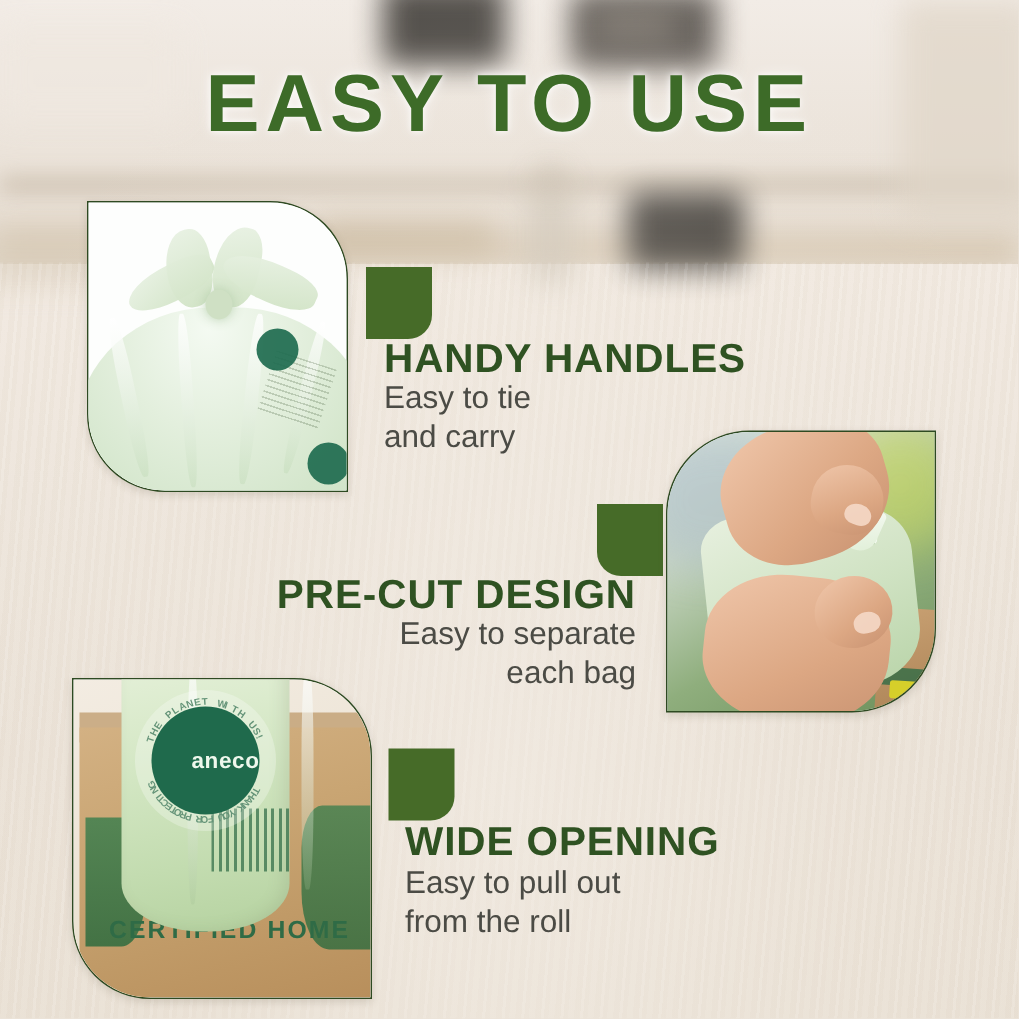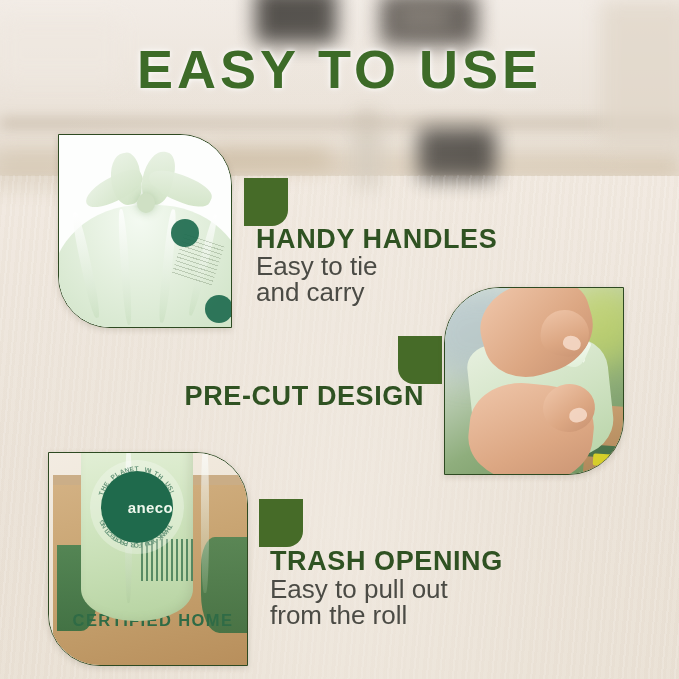--- a/index.html
+++ b/index.html
@@ -86,21 +86,21 @@
   }
   .headline{
     position:absolute;
     font-size:27px;line-height:24px;font-weight:bold;
     letter-spacing:.6px;
     color:#2f5222;
     white-space:nowrap;
   }
   .subtext{
     position:absolute;
-    font-size:26px;line-height:26px;
+    font-size:21px;line-height:26px;
     color:#4b4b45;
     white-space:pre-line;
   }
 
   
   #photo1{left:58px;top:134px;width:172px;height:192px;
     border-radius:0 52px 0 52px;}
   #accent1{left:244px;top:178px;width:44px;height:48px;border-radius:0 0 16px 0;}
   #head1{left:256px;top:227px;}
   #sub1{left:256px;top:253px;}
@@ -309,20 +309,22 @@
     <div class="p2-perf"></div>
     <div class="p2-tip"></div>
     <div class="hand h-upper"></div>
     <div class="hand h-upper2"></div>
     <div class="nail n1"></div>
     <div class="hand h-lower"></div>
     <div class="hand h-lower2"></div>
     <div class="nail n2"></div>
   </div>
   <div class="headline" id="head2">PRE-CUT DESIGN</div>
+  <div class="subtext" id="sub2">Easy to separate
+each bag</div>
 
   <div class="accent" id="accent3"></div>
   <div class="photo" id="photo3">
     <div class="p3-bg"></div>
     <div class="p3-boxtop"></div>
     <div class="p3-box">
       <div class="p3-green-l"></div>
       <div class="p3-green-r"></div>
       <div class="p3-text1">CERTIFIED HOME</div>
       <div class="p3-text4">Optimal solution to reduce plastic waste</div>
@@ -379,17 +381,17 @@
           <span style="transform: rotate(46deg) translate(0px, 42px) rotate(180deg);">T</span>
           <span style="transform: rotate(51.4deg) translate(0px, 42px) rotate(180deg);">I</span>
           <span style="transform: rotate(56.8deg) translate(0px, 42px) rotate(180deg);">N</span>
           <span style="transform: rotate(62.2deg) translate(0px, 42px) rotate(180deg);">G</span>
         </div>
     </div>
     <div class="p3-logo">
       <span class="p3-logo-brand">aneco</span>
     </div>
   </div>
-  <div class="headline" id="head3">TRASH OPENING</div>
+  <div class="headline" id="head3">WIDE OPENING</div>
   <div class="subtext" id="sub3">Easy to pull out
 from the roll</div>
 
 </div>
 
 </body></html>

